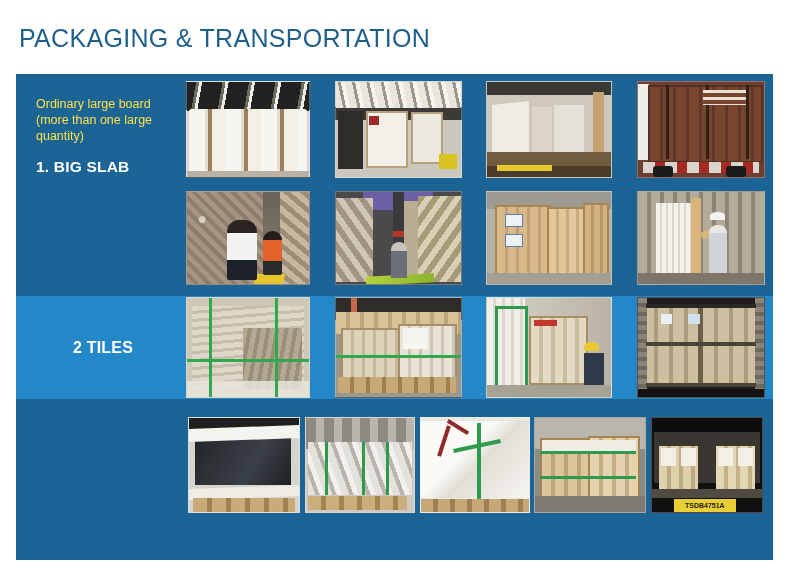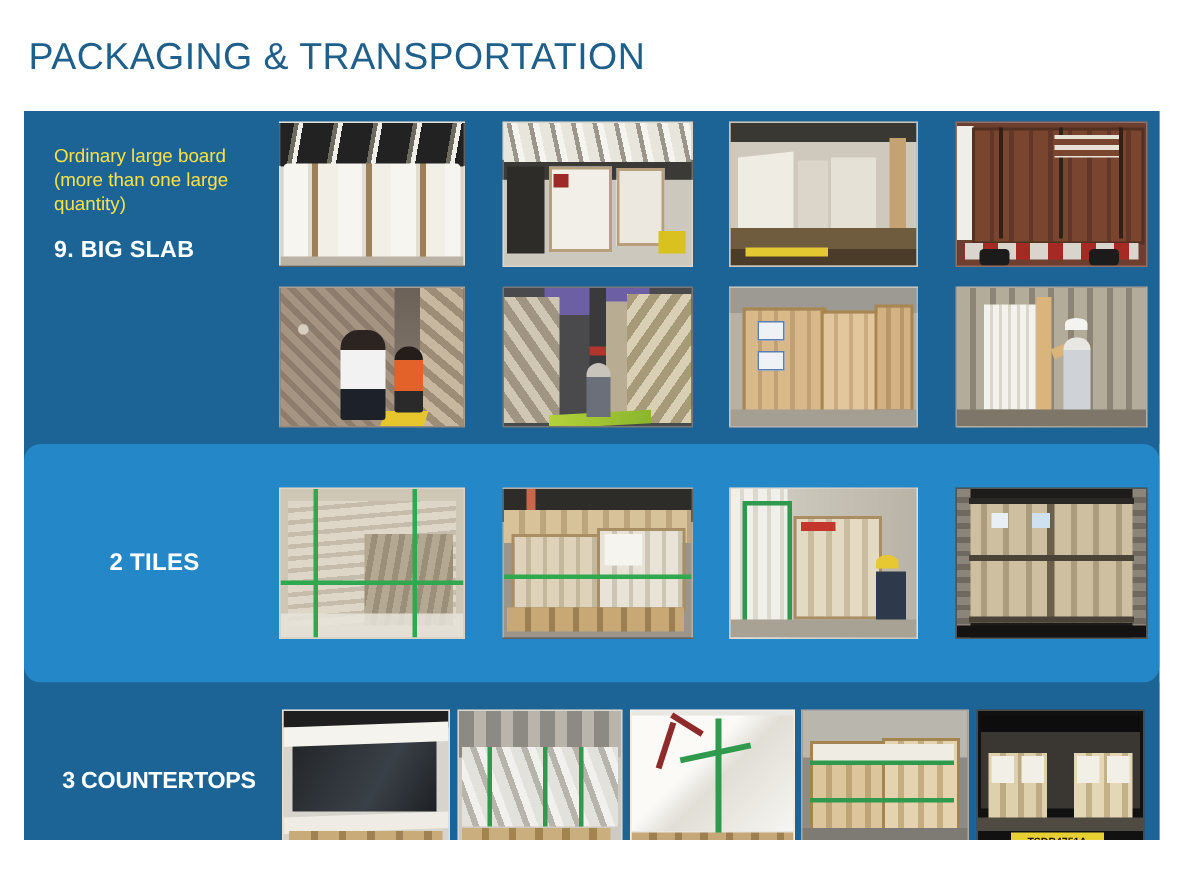--- a/index.html
+++ b/index.html
@@ -23,21 +23,21 @@
 
   .panel{
     position:absolute;left:16px;top:74px;
     width:757px;height:486px;
     background:#1c6496;
     overflow:hidden;
   }
 
   .band{position:relative;width:100%;box-sizing:border-box;}
   .band-slab{height:222px;background:#1c6496;}
-  .band-tiles{height:159px;background:#2387c8;border-radius:11px;}
+  .band-tiles{height:103px;background:#2387c8;}
   .band-tops{height:131px;background:#1c6496;}
 
   .label-col{
     position:absolute;left:0;top:0;width:162px;height:100%;
     box-sizing:border-box;padding-left:20px;
     color:#ffffff;
     display:flex;flex-direction:column;
     justify-content:center;
   }
   .cap-desc{
@@ -293,21 +293,21 @@
 <div class="slide">
 
   <div class="page-title">PACKAGING &amp; TRANSPORTATION</div>
 
   <div class="panel">
 
     <div class="band band-slab">
 
       <div class="label-col slab">
         <div class="cap-desc">Ordinary large board (more than one large quantity)</div>
-        <div class="cap-head">9. BIG SLAB</div>
+        <div class="cap-head">1. BIG SLAB</div>
       </div>
 
       <div class="img-row" style="top:4px;height:103px;">
         <div class="ph p1a" style="width:124px;height:97px;">
           <div class="roof"></div>
             <div class="slabs"></div>
             <div class="floor"></div>
         </div>
         <div class="ph p1b" style="width:127px;height:97px;">
           <div class="roof"></div>
@@ -415,23 +415,20 @@
             <div class="b2"></div>
             <div class="b3"></div>
           <div class="lbl"></div>
             <div class="lbl2"></div>
             <div class="flr"></div>
         </div>
       </div>
     </div>
 
     <div class="band band-tops">
-      <div class="label-col tops center">
-        <div class="cap-head">3 COUNTERTOPS</div>
-      </div>
       <div class="img-row" style="left:172px;right:10px;">
         <div class="ph c1" style="width:112px;height:96px;">
           <div class="dk"></div>
             <div class="blk"></div>
             <div class="wht"></div>
             <div class="wht2"></div>
             <div class="pal"></div>
         </div>
         <div class="ph c2" style="width:110px;height:96px;">
           <div class="bg"></div>

